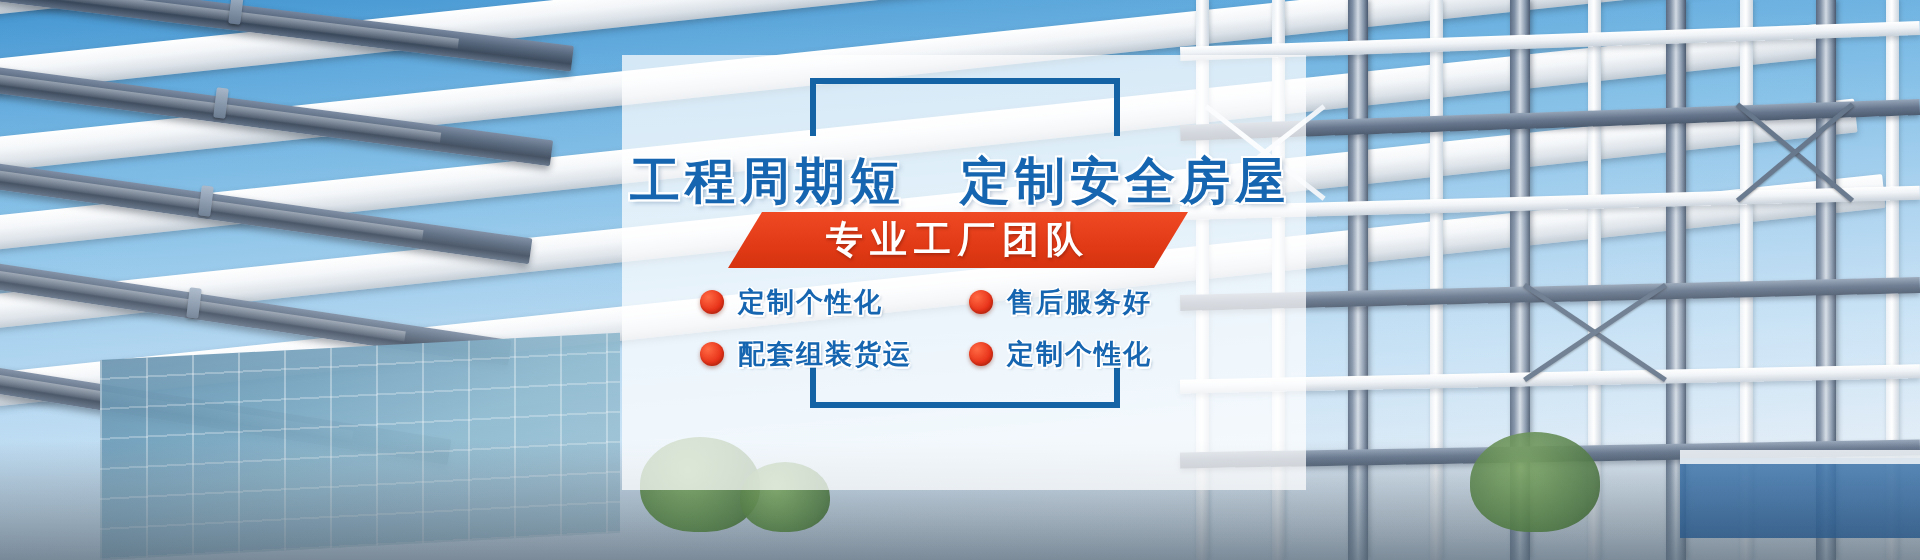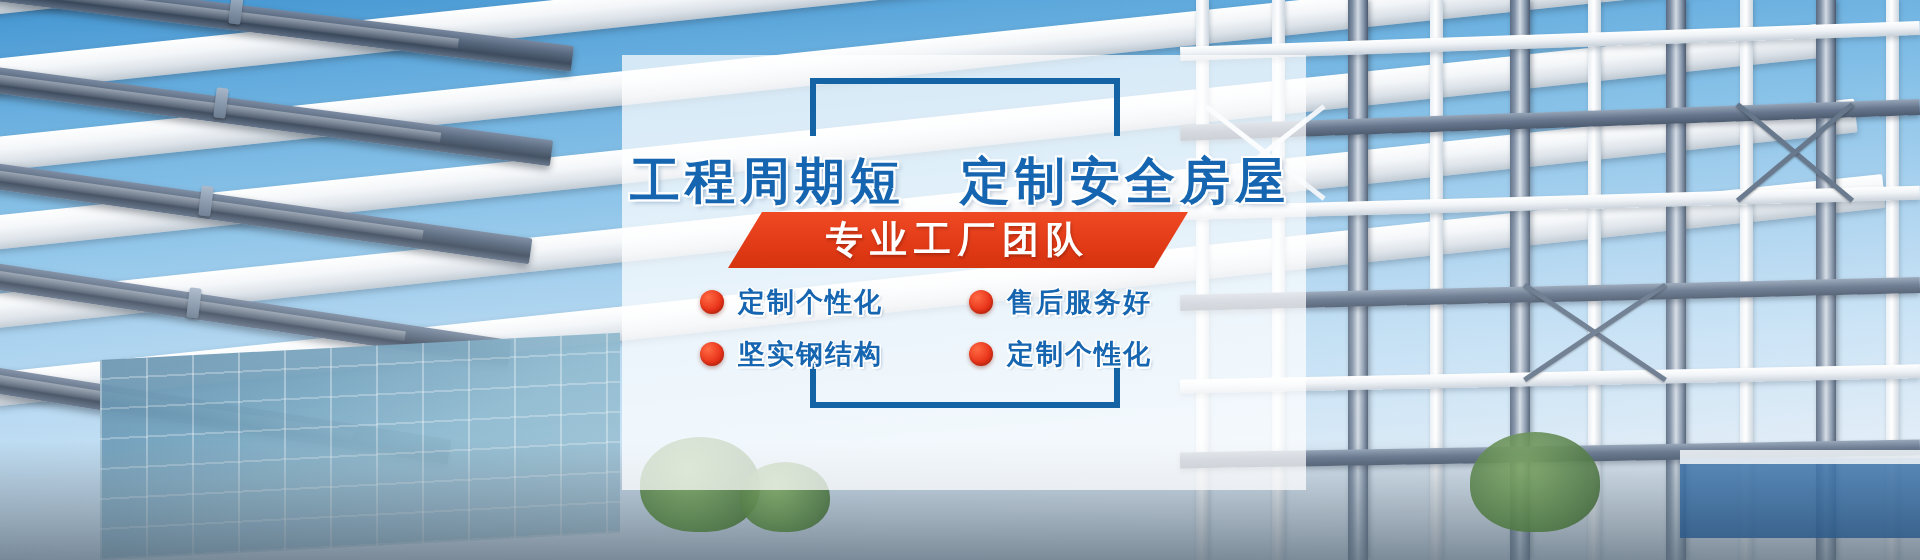--- a/index.html
+++ b/index.html
@@ -215,21 +215,21 @@
         <span class="flabel">定制个性化</span>
       </div>
       <div class="fitem">
         <span class="dot"></span>
         <span class="flabel">售后服务好</span>
       </div>
     </div>
     <div class="frow">
       <div class="fitem a">
         <span class="dot"></span>
-        <span class="flabel">坚实钢结构</span>
+        <span class="flabel">配套组装货运</span>
       </div>
       <div class="fitem">
         <span class="dot"></span>
         <span class="flabel">定制个性化</span>
       </div>
     </div>
   </div>
 
 </div>
 

